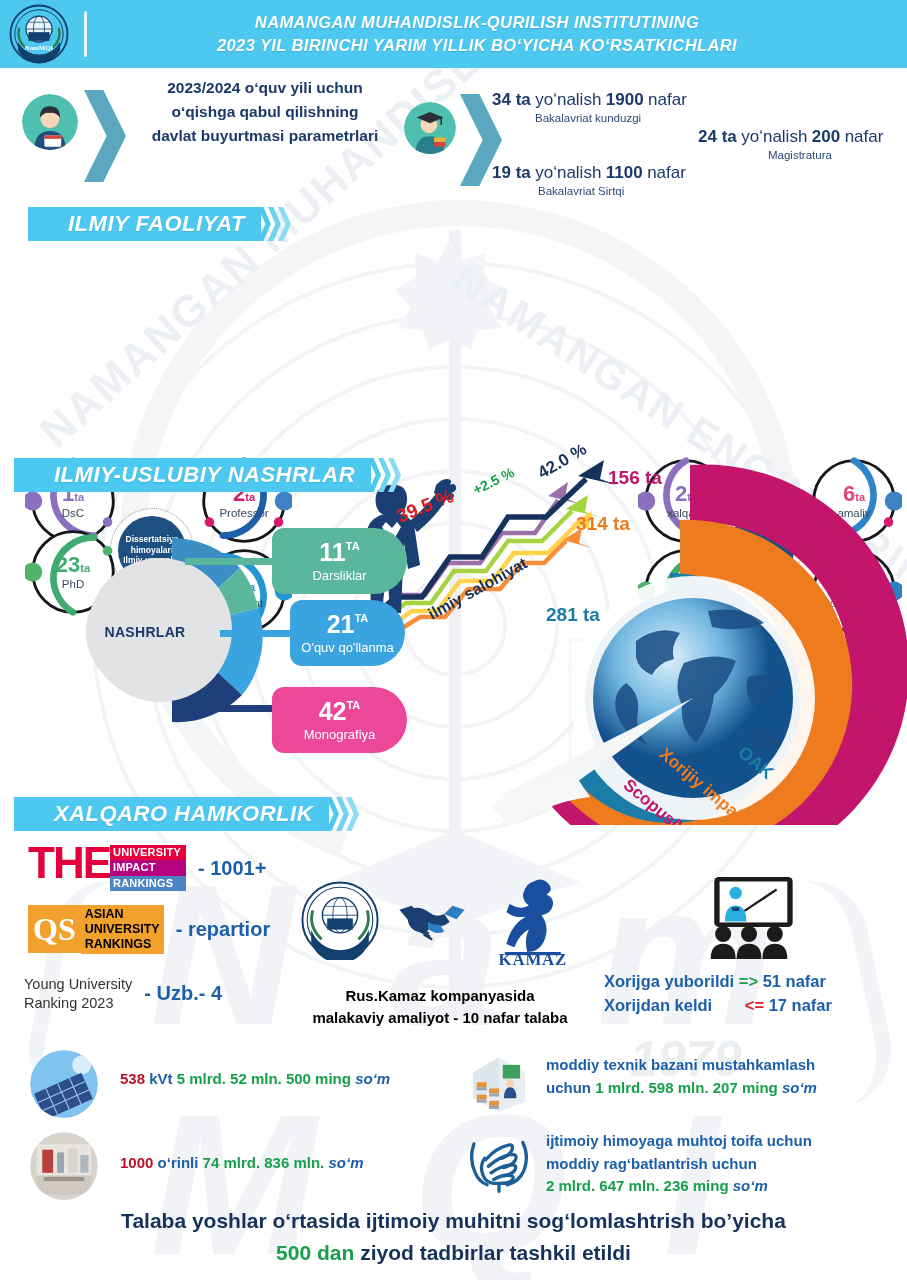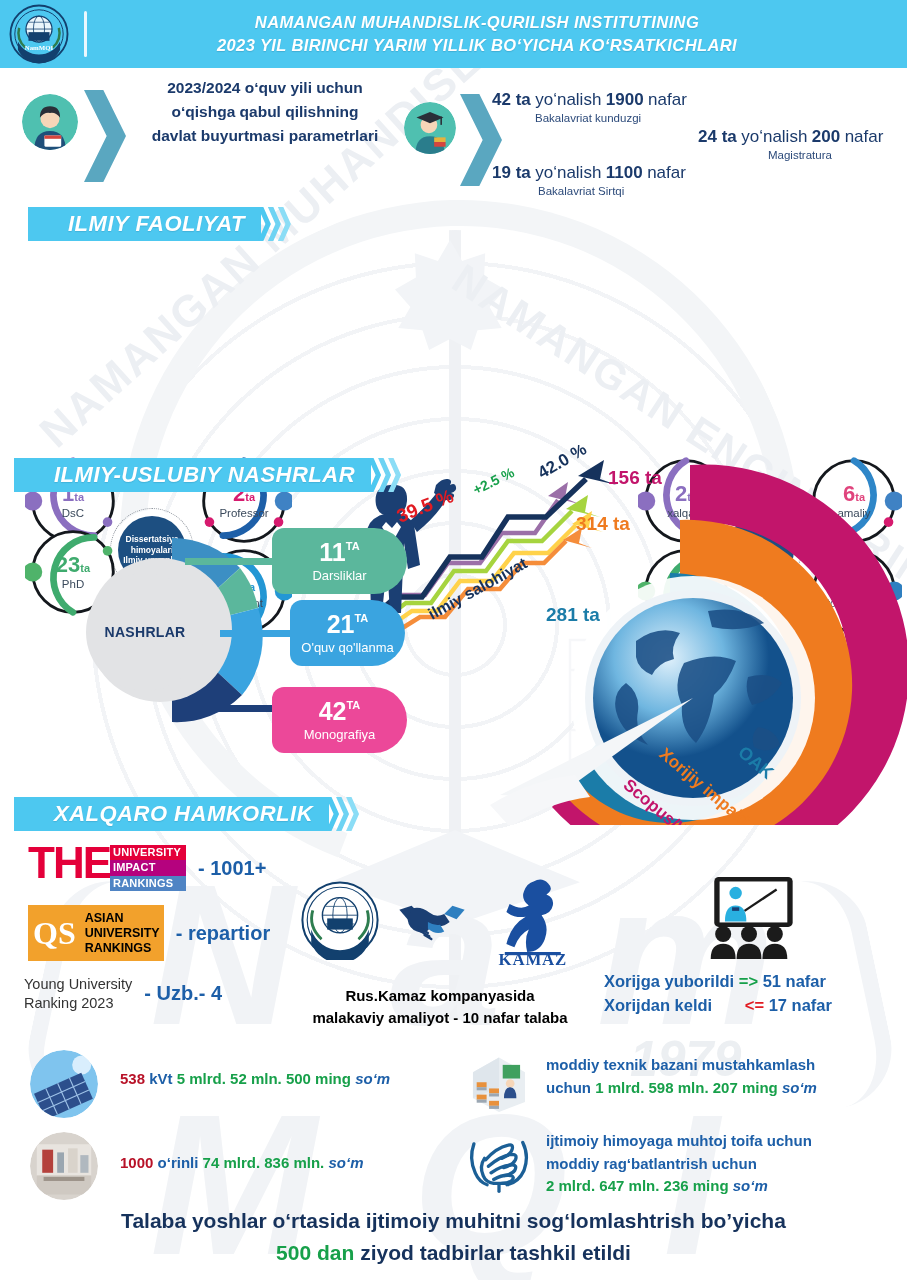--- a/index.html
+++ b/index.html
@@ -140,21 +140,21 @@
   
   #coop { position:absolute; left:0; top:795px; width:907px; height:245px; z-index:4; }
   .rank-row { position:absolute; display:flex; align-items:center; }
   .the-logo { display:flex; align-items:stretch; height:52px; }
   .the-mark { font-size:44px; font-weight:bold; line-height:.95; letter-spacing:-2px; }
   .the-rows { display:flex; flex-direction:column; justify-content:center; }
   .the-rows div {
     font-size:11px; font-weight:bold; color:#fff; padding:1px 5px 1px 3px;
     letter-spacing:.2px; line-height:1.22;
   }
-  .qs-logo { display:flex; align-items:center; height:56px; background:#f2a12c; }
+  .qs-logo { display:flex; align-items:center; height:48px; background:#f2a12c; }
   .qs-mark {
     font-size:32px; font-weight:bold; color:#fff; padding:0 5px; line-height:1;
     font-family:"Liberation Serif", serif;
   }
   .qs-rows { display:flex; flex-direction:column; background:#f2a12c; padding:2px 4px; }
   .qs-rows div { font-size:12.5px; font-weight:bold; color:#000; line-height:1.2; }
   .rank-val { font-size:20px; font-weight:bold; color:#1d5fa8; margin-left:12px; white-space:nowrap; }
   .young { font-size:14.5px; color:#333; line-height:1.3; text-align:left; }
   .kamaz-cap {
     position:absolute; text-align:center; font-size:15px; font-weight:bold;
@@ -251,21 +251,21 @@
     <path d="M22 100 Q22 66 50 66 Q78 66 78 100 Z" fill="#2a7d8c"></path>
     <circle cx="48" cy="44" r="16" fill="#f6d6b8"></circle>
     <path d="M24 30 L50 19 L76 30 L50 41 Z" fill="#2a2f38"></path>
     <rect x="70" y="28" width="3" height="16" fill="#2a2f38"></rect>
     <rect x="58" y="68" width="22" height="9" fill="#e8b23c"></rect>
     <rect x="58" y="77" width="22" height="9" fill="#d6453e"></rect>
   </svg>
   <div class="chev-big" style="left:460px;top:26px;"></div>
 
   <div class="adm-line" style="left:492px;top:22px;">
-    <span class="big">42 ta</span>
+    <span class="big">34 ta</span>
     <span class="reg">yo‘nalish</span>
     <span class="big">1900</span>
     <span class="reg">nafar</span>
   </div>
   <div class="adm-sub" style="left:535px;top:44px;">Bakalavriat kunduzgi</div>
 
   <div class="adm-line" style="left:492px;top:95px;">
     <span class="big">19 ta</span>
     <span class="reg">yo‘nalish</span>
     <span class="big">1100</span>

